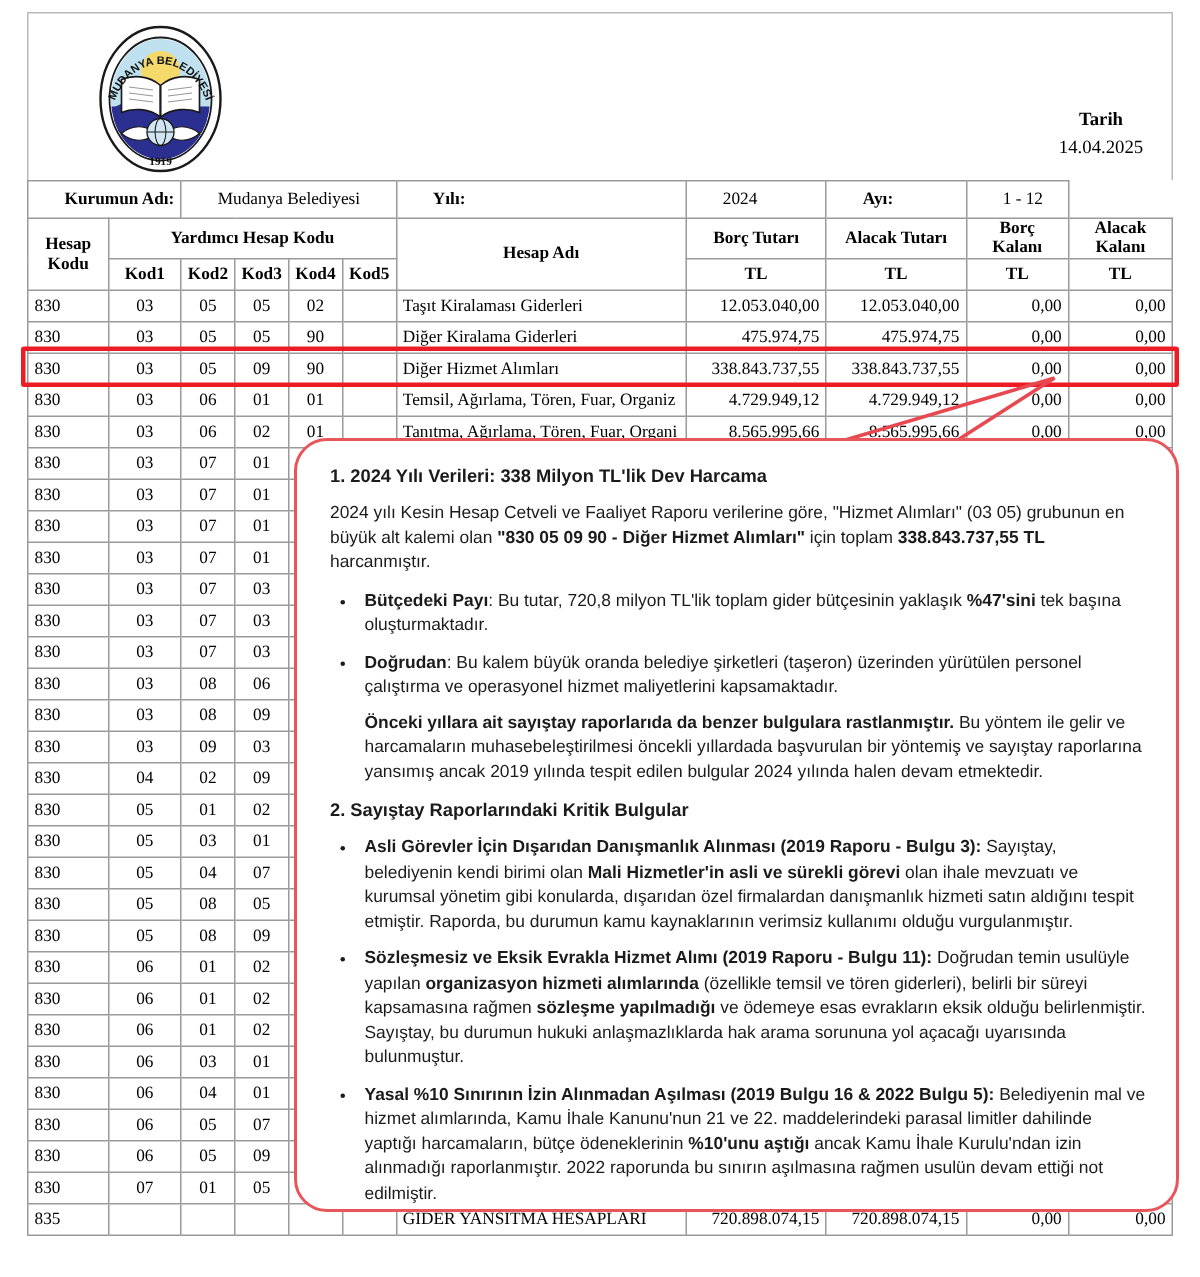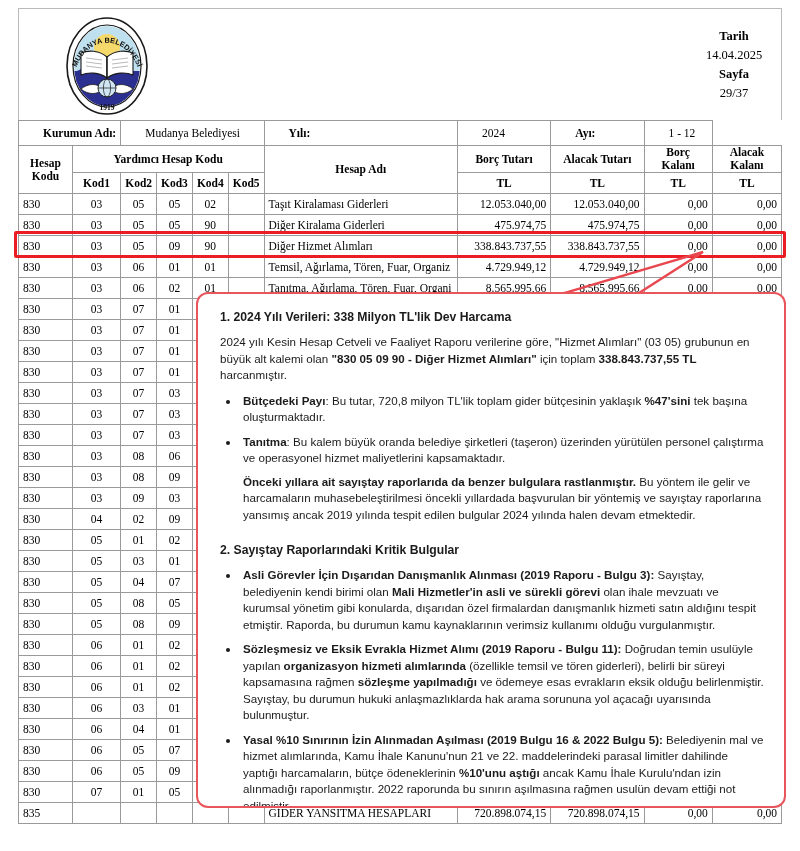--- a/index.html
+++ b/index.html
@@ -55,21 +55,21 @@
     line-height: 22px;
   }
   .meta-block {
     position: absolute;
     left: 660px; top: 18px;
     width: 110px;
     text-align: center;
     font-size: 12.5px;
     line-height: 19px;
   }
-  .meta-block .lbl { font-weight: bold; }
+  .meta-block .lbl { font-weight: bold; margin-top: 43px; }
   .meta-block .val { font-weight: normal; }
 
   
   .tbl {
     position: absolute;
     left: 18px; top: 120px;
     width: 764px;
     border-collapse: collapse;
     font-family: "Liberation Serif", serif;
     font-size: 11px;
@@ -127,34 +127,34 @@
     width: 800px; height: 851px;
     pointer-events: none;
     z-index: 45;
   }
   .callout {
     position: absolute;
     left: 196px; top: 292px;
     width: 590px; height: 516px;
     background: #ffffff;
     border: 2.2px solid #e8565c;
-    border-radius: 12px;
+    border-radius: 22px;
     z-index: 50;
     padding: 16px 20px 10px 22px;
     font-family: "Liberation Sans", sans-serif;
     color: #1b1b1b;
     overflow: hidden;
   }
   .callout h3 {
     margin: 0 0 9px 0;
     font-size: 12.2px;
     font-weight: bold;
     line-height: 15px;
   }
-  .callout h3.second { margin-top: 20px; }
+  .callout h3.second { margin-top: 10px; }
   .callout p {
     margin: 0 0 9px 0;
     font-size: 11.6px;
     line-height: 16.5px;
   }
   .callout ul {
     margin: 0 0 8px 0;
     padding-left: 20px;
     list-style: disc;
   }
@@ -668,21 +668,21 @@
 
   <div class="callout">
 
     <h3>1. 2024 Yılı Verileri: 338 Milyon TL'lik Dev Harcama</h3>
 
     <p><span>2024 yılı Kesin Hesap Cetveli ve Faaliyet Raporu verilerine göre, "Hizmet Alımları" (03 05) grubunun en büyük alt kalemi olan </span><b>"830 05 09 90 - Diğer Hizmet Alımları"</b><span> için toplam </span><b>338.843.737,55 TL</b><span> harcanmıştır.</span></p>
 
     <ul>
       <li><b>Bütçedeki Payı</b><span>: Bu tutar, 720,8 milyon TL'lik toplam gider bütçesinin yaklaşık </span><b>%47'sini</b><span> tek başına oluşturmaktadır.</span></li>
 
-      <li><b>Tanıtma</b><span>: Bu kalem büyük oranda belediye şirketleri (taşeron) üzerinden yürütülen personel çalıştırma ve operasyonel hizmet maliyetlerini kapsamaktadır.</span>
+      <li><b>Doğrudan</b><span>: Bu kalem büyük oranda belediye şirketleri (taşeron) üzerinden yürütülen personel çalıştırma ve operasyonel hizmet maliyetlerini kapsamaktadır.</span>
         <div class="sub-para"><b>Önceki yıllara ait sayıştay raporlarıda da benzer bulgulara rastlanmıştır.</b><span> Bu yöntem ile gelir ve harcamaların muhasebeleştirilmesi öncekli yıllardada başvurulan bir yöntemiş ve sayıştay raporlarına yansımış ancak 2019 yılında tespit edilen bulgular 2024 yılında halen devam etmektedir.</span></div>
       </li>
     </ul>
 
     <h3 class="second">2. Sayıştay Raporlarındaki Kritik Bulgular</h3>
 
 
     <ul>
       <li><b>Asli Görevler İçin Dışarıdan Danışmanlık Alınması (2019 Raporu - Bulgu 3):</b><span> Sayıştay, belediyenin kendi birimi olan </span><b>Mali Hizmetler'in asli ve sürekli görevi</b><span> olan ihale mevzuatı ve kurumsal yönetim gibi konularda, dışarıdan özel firmalardan danışmanlık hizmeti satın aldığını tespit etmiştir. Raporda, bu durumun kamu kaynaklarının verimsiz kullanımı olduğu vurgulanmıştır.</span></li>
 

